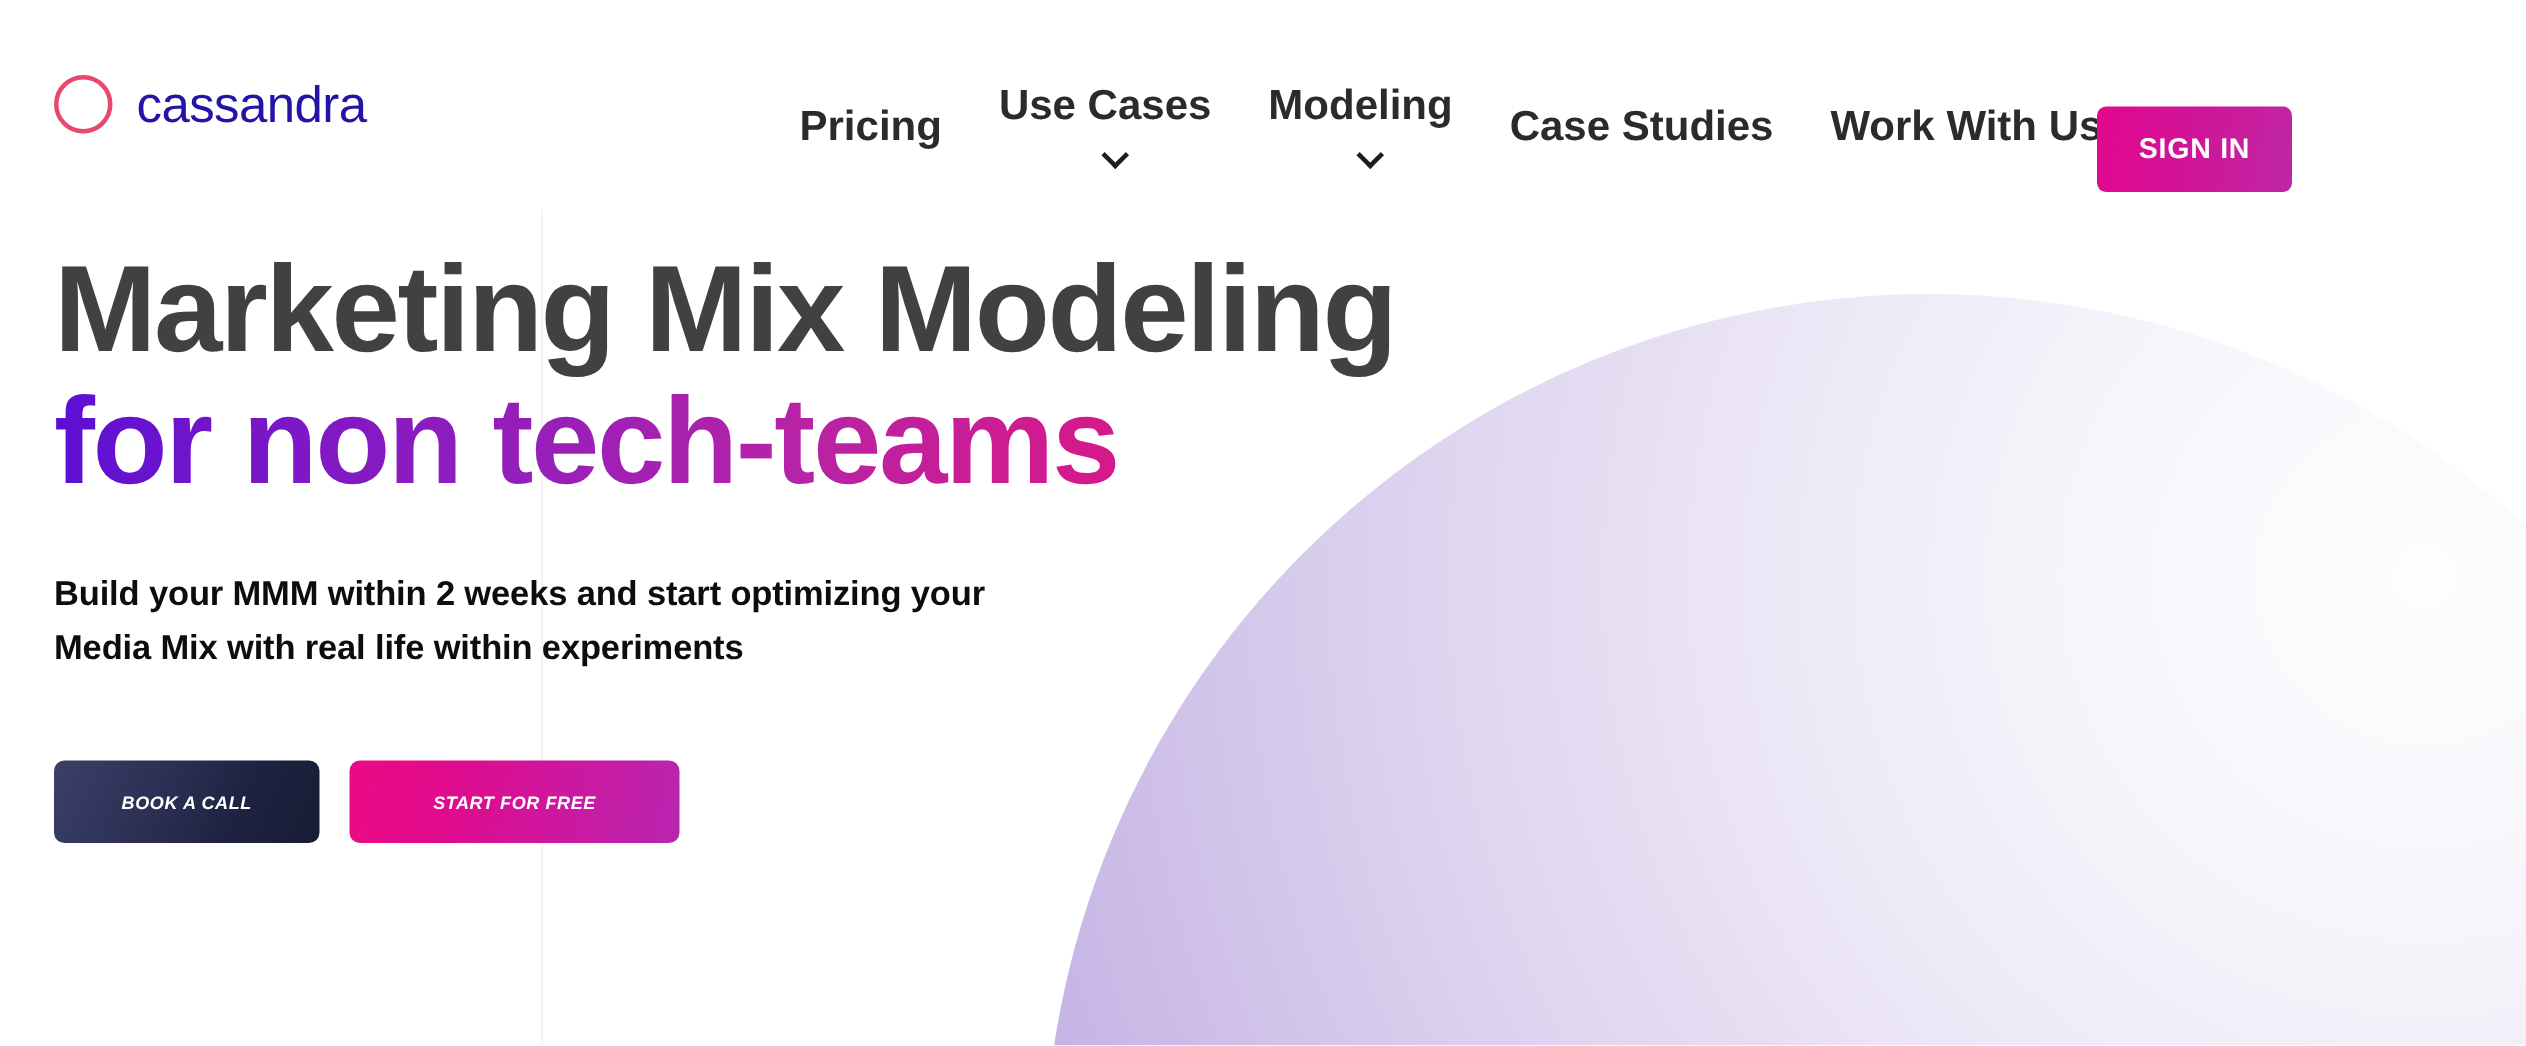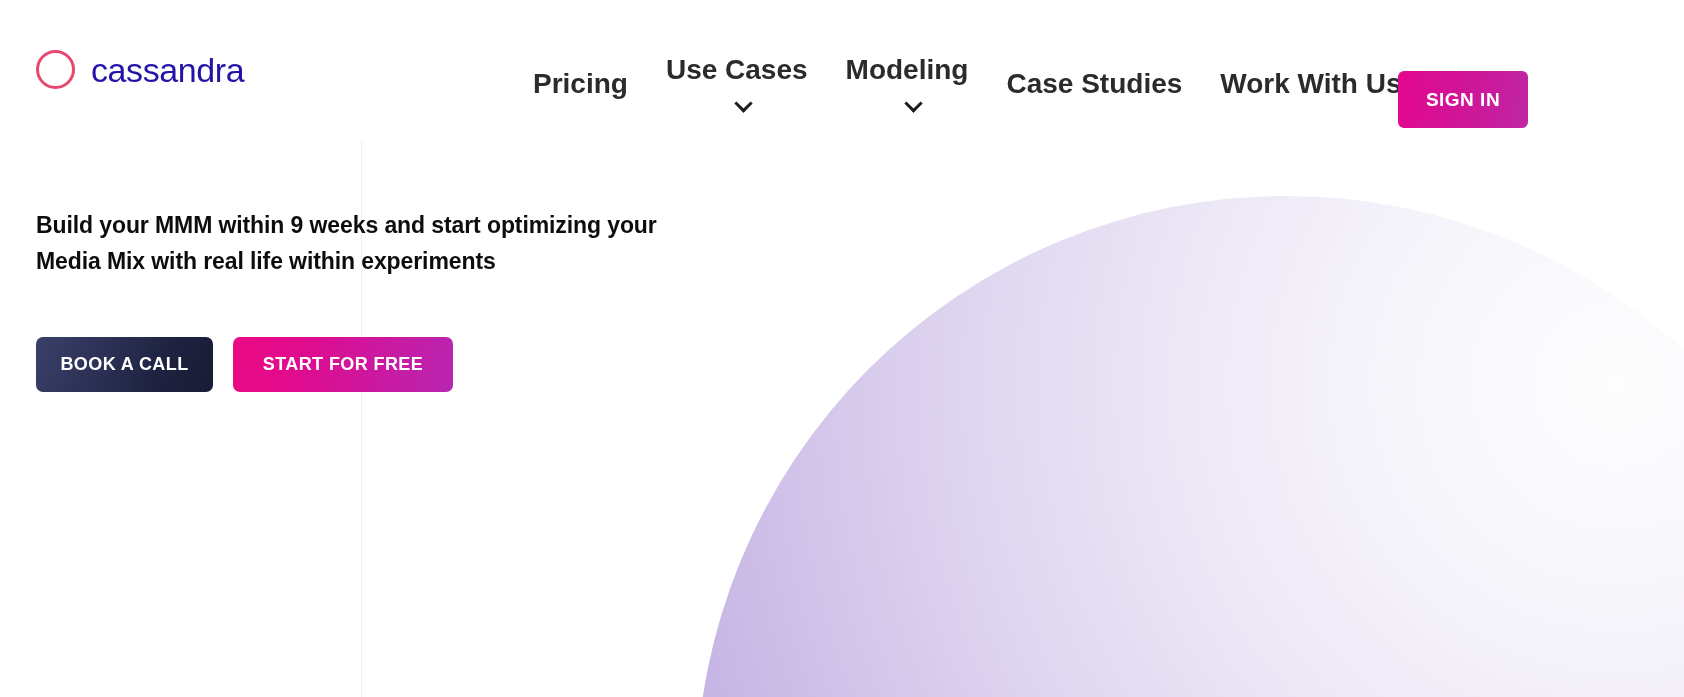--- a/index.html
+++ b/index.html
@@ -181,28 +181,29 @@
     display:flex;
     align-items:center;
     gap:20px;
   }
   .cta-btn {
     border:none;
     border-radius:7px;
     height:55px;
     color:#ffffff;
     font-family:"Liberation Sans", sans-serif;
-    font-size:18px;
+    font-size:12px;
     font-weight:bold;
     letter-spacing:0.4px;
     cursor:pointer;
     display:flex;
     align-items:center;
     justify-content:center;
     white-space:nowrap;
+    font-style:italic;
   }
   .cta-primary {
     width:177px;
     background:linear-gradient(115deg, #3a4068 0%, #2c3055 38%, #1e2240 70%, #191c35 100%);
   }
   .cta-secondary {
     width:220px;
     background:linear-gradient(100deg, #ec0a85 0%, #e00b8d 30%, #cc18a0 65%, #b825b0 100%);
   }
 </style>
@@ -246,23 +247,27 @@
       </a>
 
     </nav>
 
     <button class="signin-btn">SIGN IN</button>
 
   </header>
 
   <section class="hero">
 
+    <h1 class="hero-title">
+      <span class="line1">Marketing Mix Modeling</span>
+      <span class="line2">for non tech-teams</span>
+    </h1>
 
     <p class="hero-sub">
-      <span class="sub-line">Build your MMM within 9 weeks and start optimizing your</span>
+      <span class="sub-line">Build your MMM within 2 weeks and start optimizing your</span>
       <span class="sub-line">Media Mix with real life within experiments</span>
     </p>
 
     <div class="hero-cta">
       <button class="cta-btn cta-primary">BOOK A CALL</button>
       <button class="cta-btn cta-secondary">START FOR FREE</button>
     </div>
 
   </section>
 

